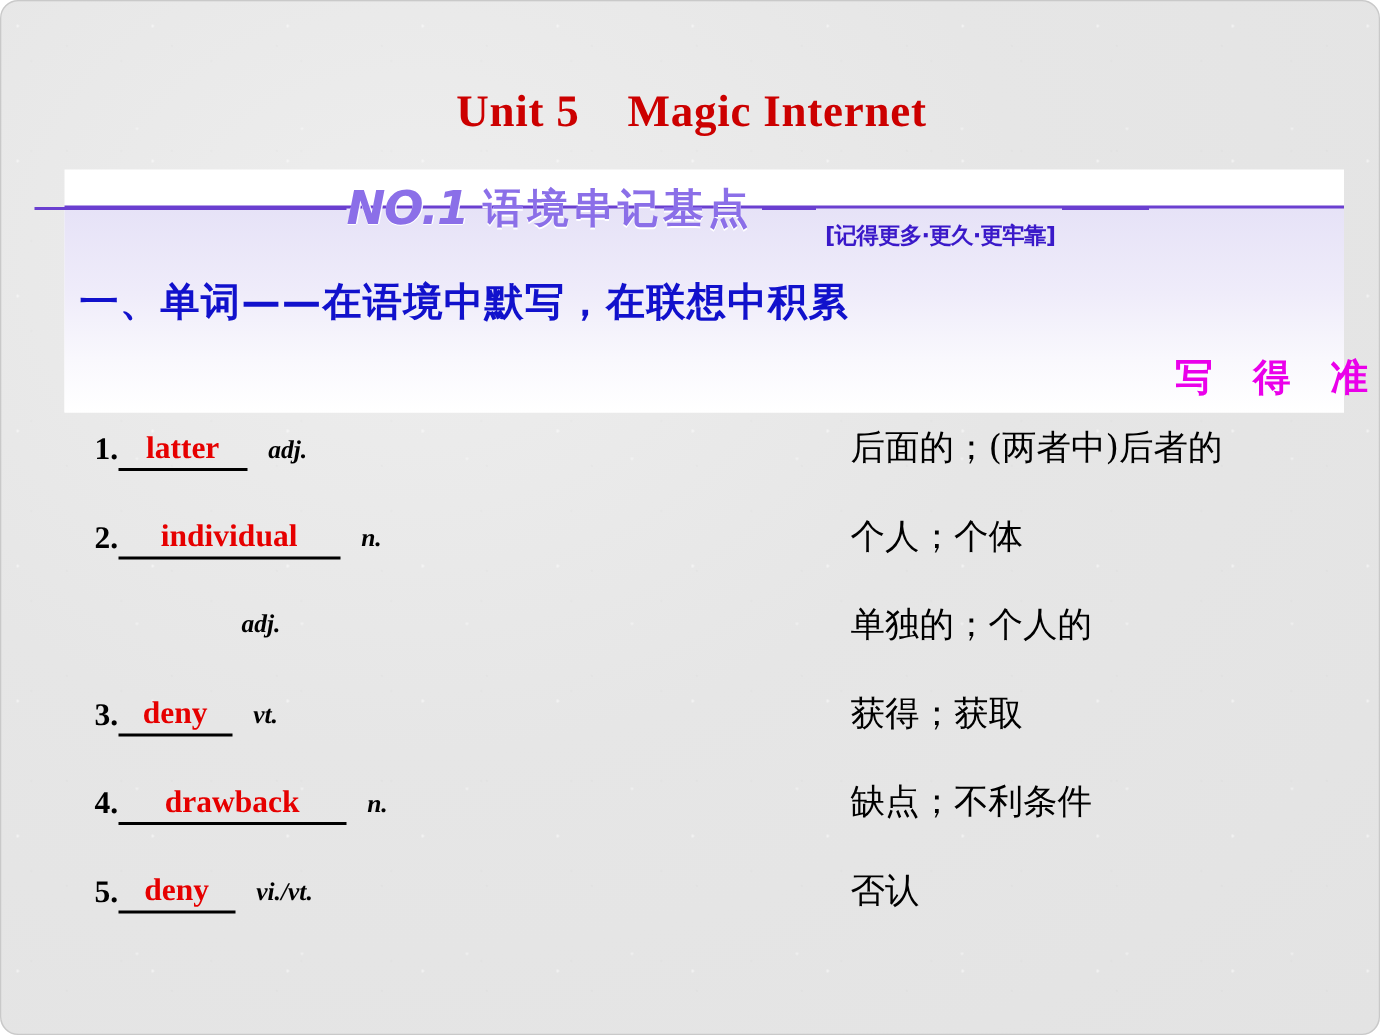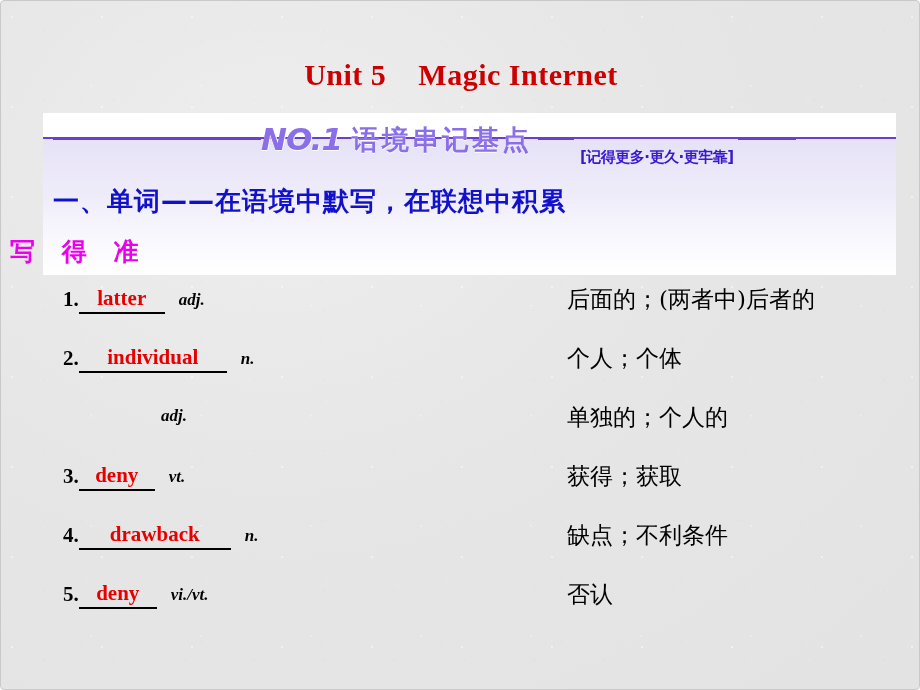--- a/index.html
+++ b/index.html
@@ -16,21 +16,21 @@
 
   
   #slide {
     position: relative;
     width: 920px;
     height: 690px;
     box-sizing: border-box;
     background:
       radial-gradient(ellipse at 30% 25%, #eeeeee 0%, #e6e6e6 45%, #e3e3e3 100%);
     border: 1px solid #c9c9c9;
-    border-radius: 4px;
+    border-radius: 12px;
     overflow: hidden;
   }
 
   
   #slide::before {
     content: "";
     position: absolute;
     inset: 0;
     pointer-events: none;
     background-image:
@@ -90,21 +90,21 @@
   
   #banner {
     position: absolute;
     left: 0;
     top: 114px;
     width: 920px;
     height: 48px;
     display: flex;
     align-items: center;
     z-index: 5;
-    padding: 0 52px;
+    padding: 0 22px;
     box-sizing: border-box;
   }
   .rule-seg {
     height: 2px;
     background: #6a3fd0;
     flex: 0 0 auto;
   }
   #rule-left { width: 208px; }
   #rule-mid  { width: 36px; margin: 0 6px; }
   #rule-right{ width: 58px; margin-left: 4px; }
@@ -155,21 +155,21 @@
     white-space: pre;
     z-index: 5;
   }
 
   
   #sub-heading {
     position: absolute;
     left: 0;
     top: 234px;
     width: 920px;
-    text-align: left;
+    text-align: right;
     color: #ea00ea;
     font-family: "DejaVu Sans", sans-serif;
     font-weight: bold;
     font-size: 25px;
     letter-spacing: 9px;
     text-indent: 9px;
     white-space: pre;
     z-index: 5;
   }
 

